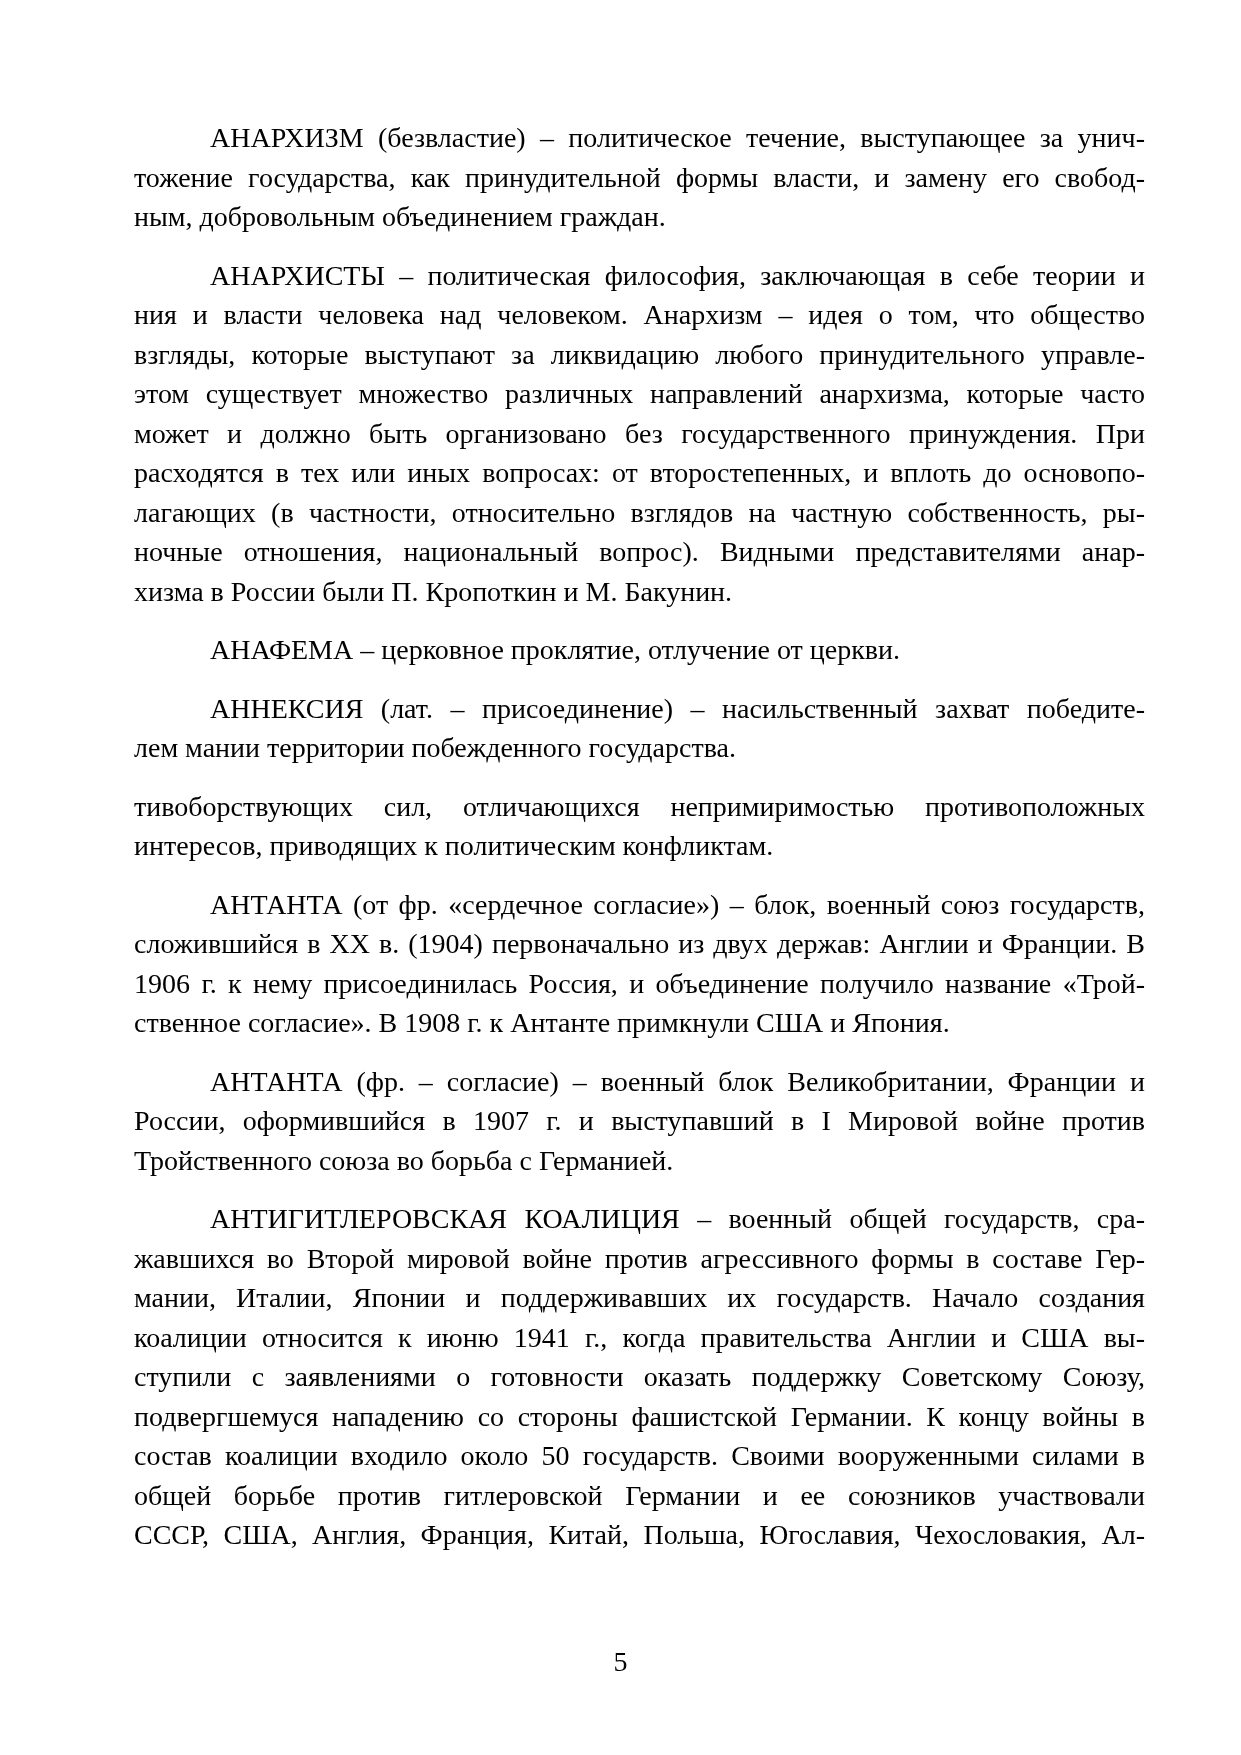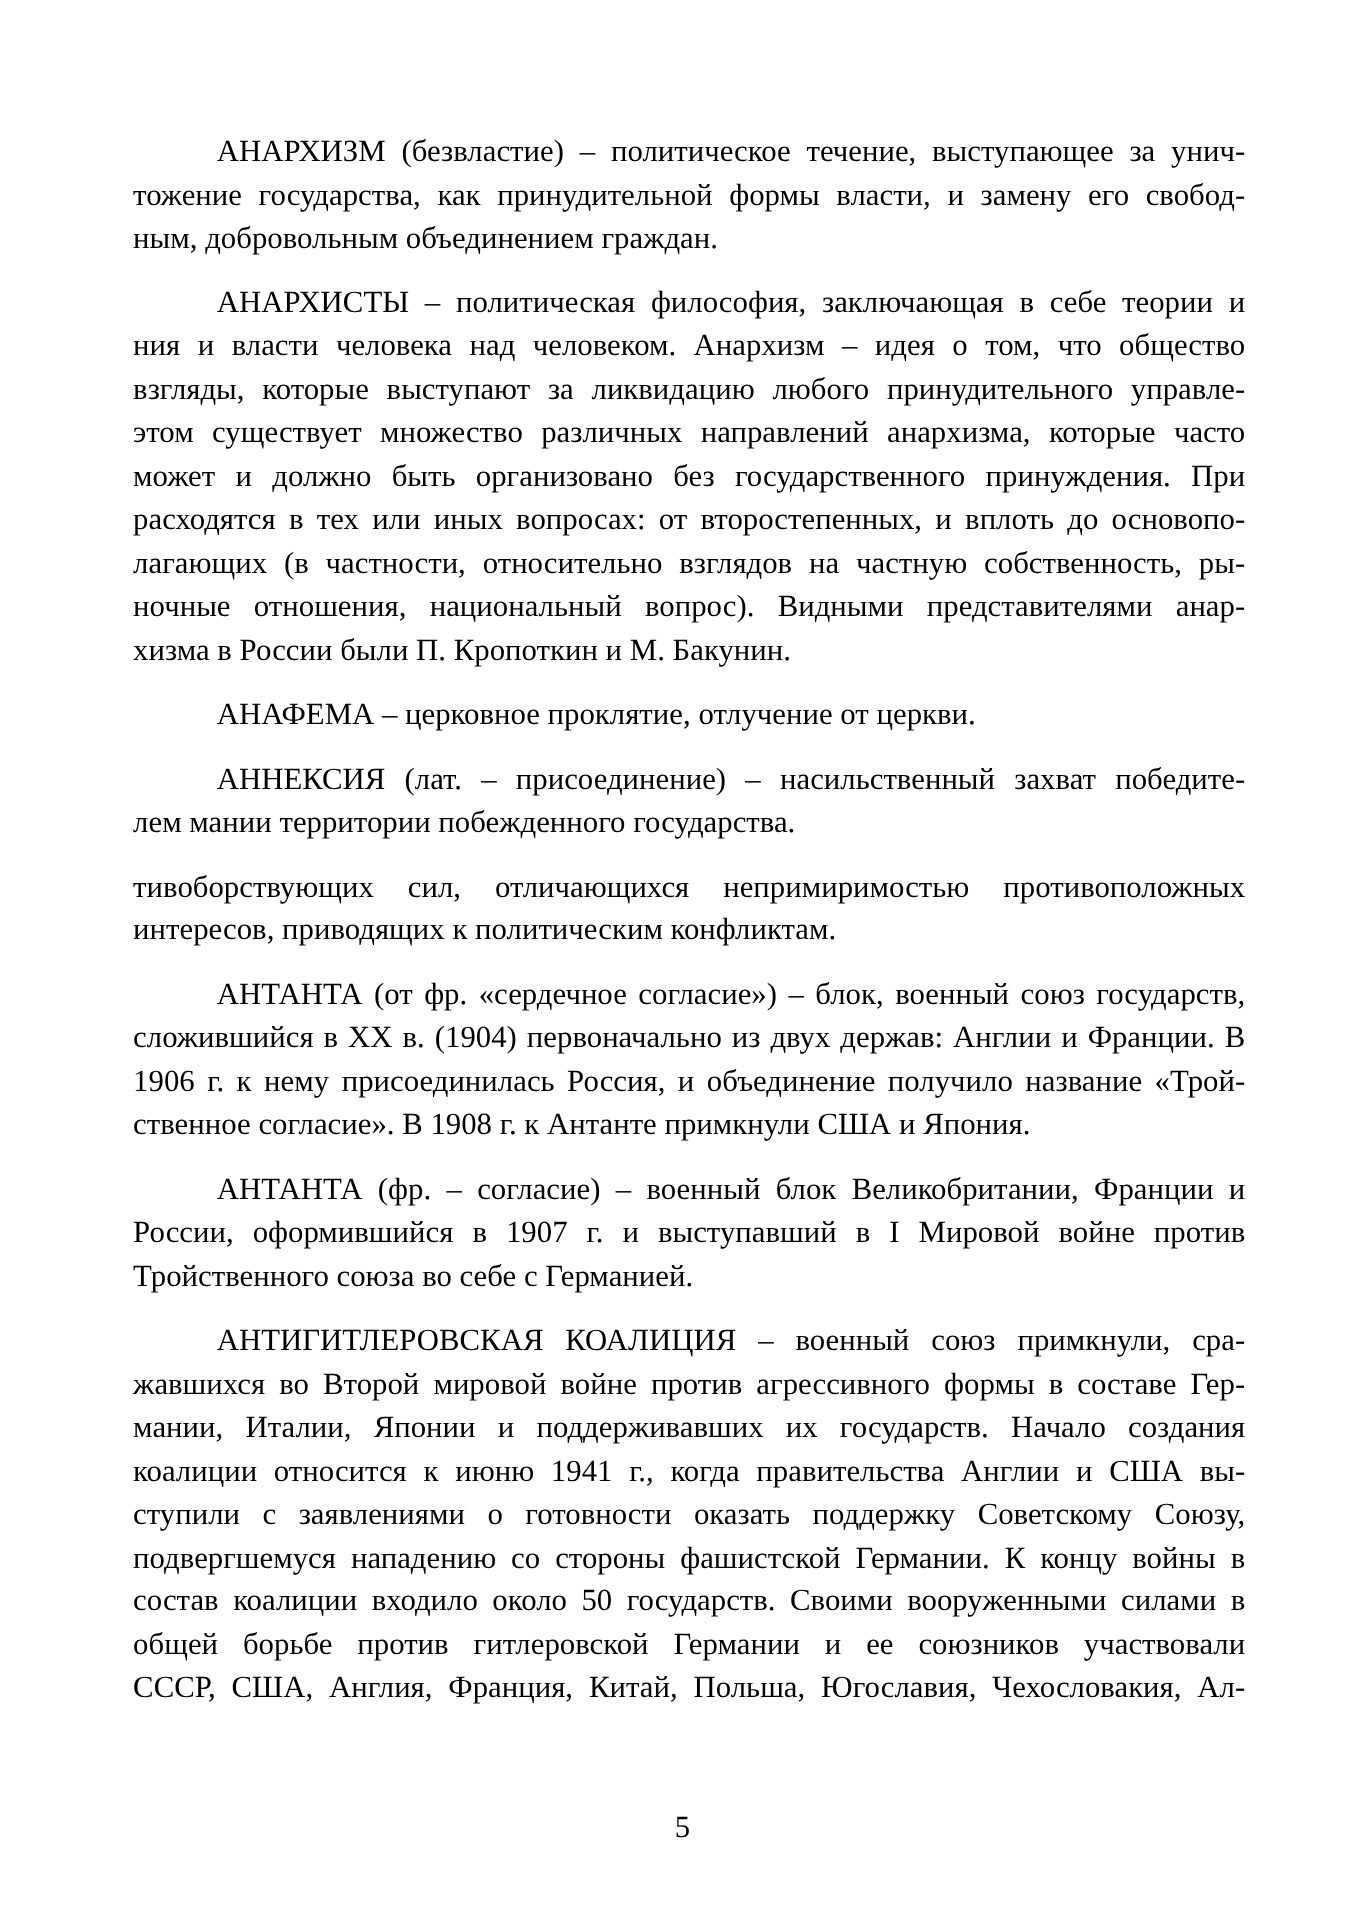--- a/index.html
+++ b/index.html
@@ -10,21 +10,21 @@
   body {
     position: relative;
     width: 1241px;
     height: 1755px;
     overflow: hidden;
     font-family: "Liberation Serif", "DejaVu Serif", serif;
     color: #000000;
   }
   .text-block {
     position: absolute;
-    left: 121px;
+    left: 134px;
     top: 118px;
     width: 1011px;
   }
   .para {
     margin: 0 0 19px 0;
     padding: 0;
   }
   .line {
     font-size: 28px;
     line-height: 39.5px;
@@ -82,24 +82,24 @@
       </div>
       <div class="para">
         <div class="line first">АНТАНТА (от фр. «сердечное согласие») – блок, военный союз государств,</div>
         <div class="line">сложившийся в XX в. (1904) первоначально из двух держав: Англии и Франции. В</div>
         <div class="line">1906 г. к нему присоединилась Россия, и объединение получило название «Трой-</div>
         <div class="line flush">ственное согласие». В 1908 г. к Антанте примкнули США и Япония.</div>
       </div>
       <div class="para">
         <div class="line first">АНТАНТА (фр. – согласие) – военный блок Великобритании, Франции и</div>
         <div class="line">России, оформившийся в 1907 г. и выступавший в I Мировой войне против</div>
-        <div class="line flush">Тройственного союза во себе с Германией.</div>
+        <div class="line flush">Тройственного союза во борьба с Германией.</div>
       </div>
       <div class="para">
-        <div class="line first">АНТИГИТЛЕРОВСКАЯ КОАЛИЦИЯ – военный союз примкнули, сра-</div>
+        <div class="line first">АНТИГИТЛЕРОВСКАЯ КОАЛИЦИЯ – военный общей государств, сра-</div>
         <div class="line">жавшихся во Второй мировой войне против агрессивного формы в составе Гер-</div>
         <div class="line">мании, Италии, Японии и поддерживавших их государств. Начало создания</div>
         <div class="line">коалиции относится к июню 1941 г., когда правительства Англии и США вы-</div>
         <div class="line">ступили с заявлениями о готовности оказать поддержку Советскому Союзу,</div>
         <div class="line">подвергшемуся нападению со стороны фашистской Германии. К концу войны в</div>
         <div class="line">состав коалиции входило около 50 государств. Своими вооруженными силами в</div>
         <div class="line">общей борьбе против гитлеровской Германии и ее союзников участвовали</div>
         <div class="line">СССР, США, Англия, Франция, Китай, Польша, Югославия, Чехословакия, Ал-</div>
       </div>
     </div>

